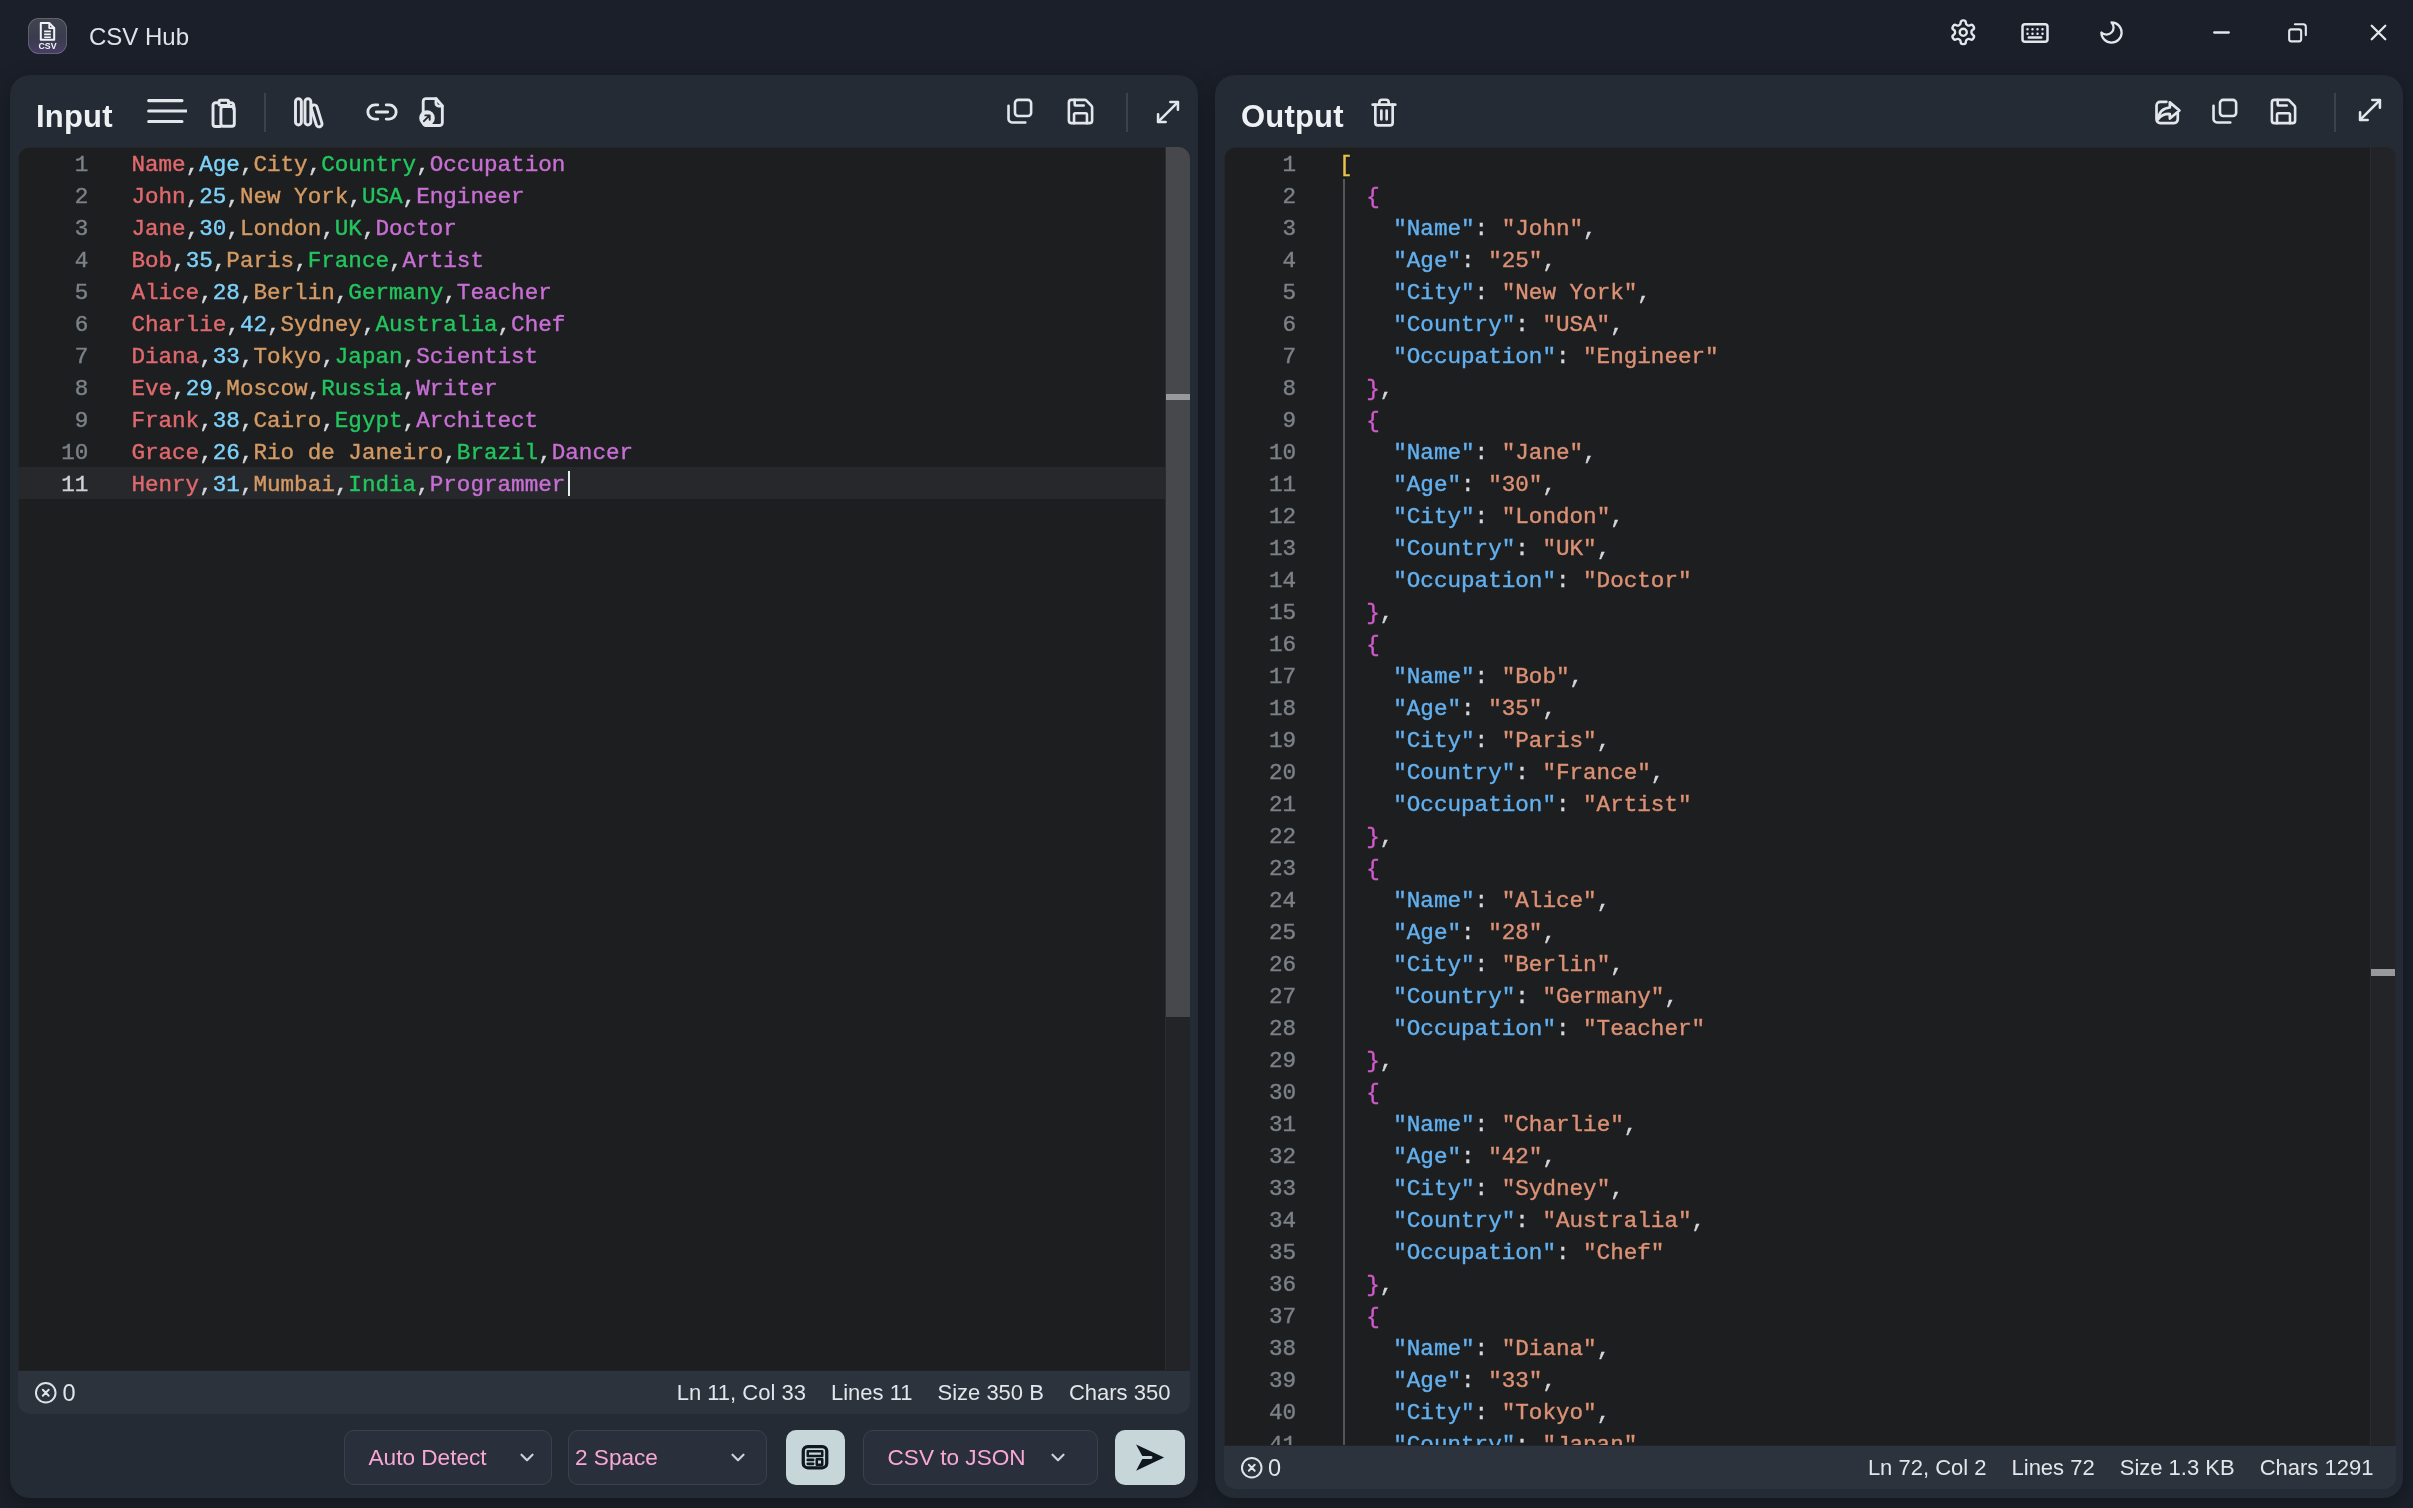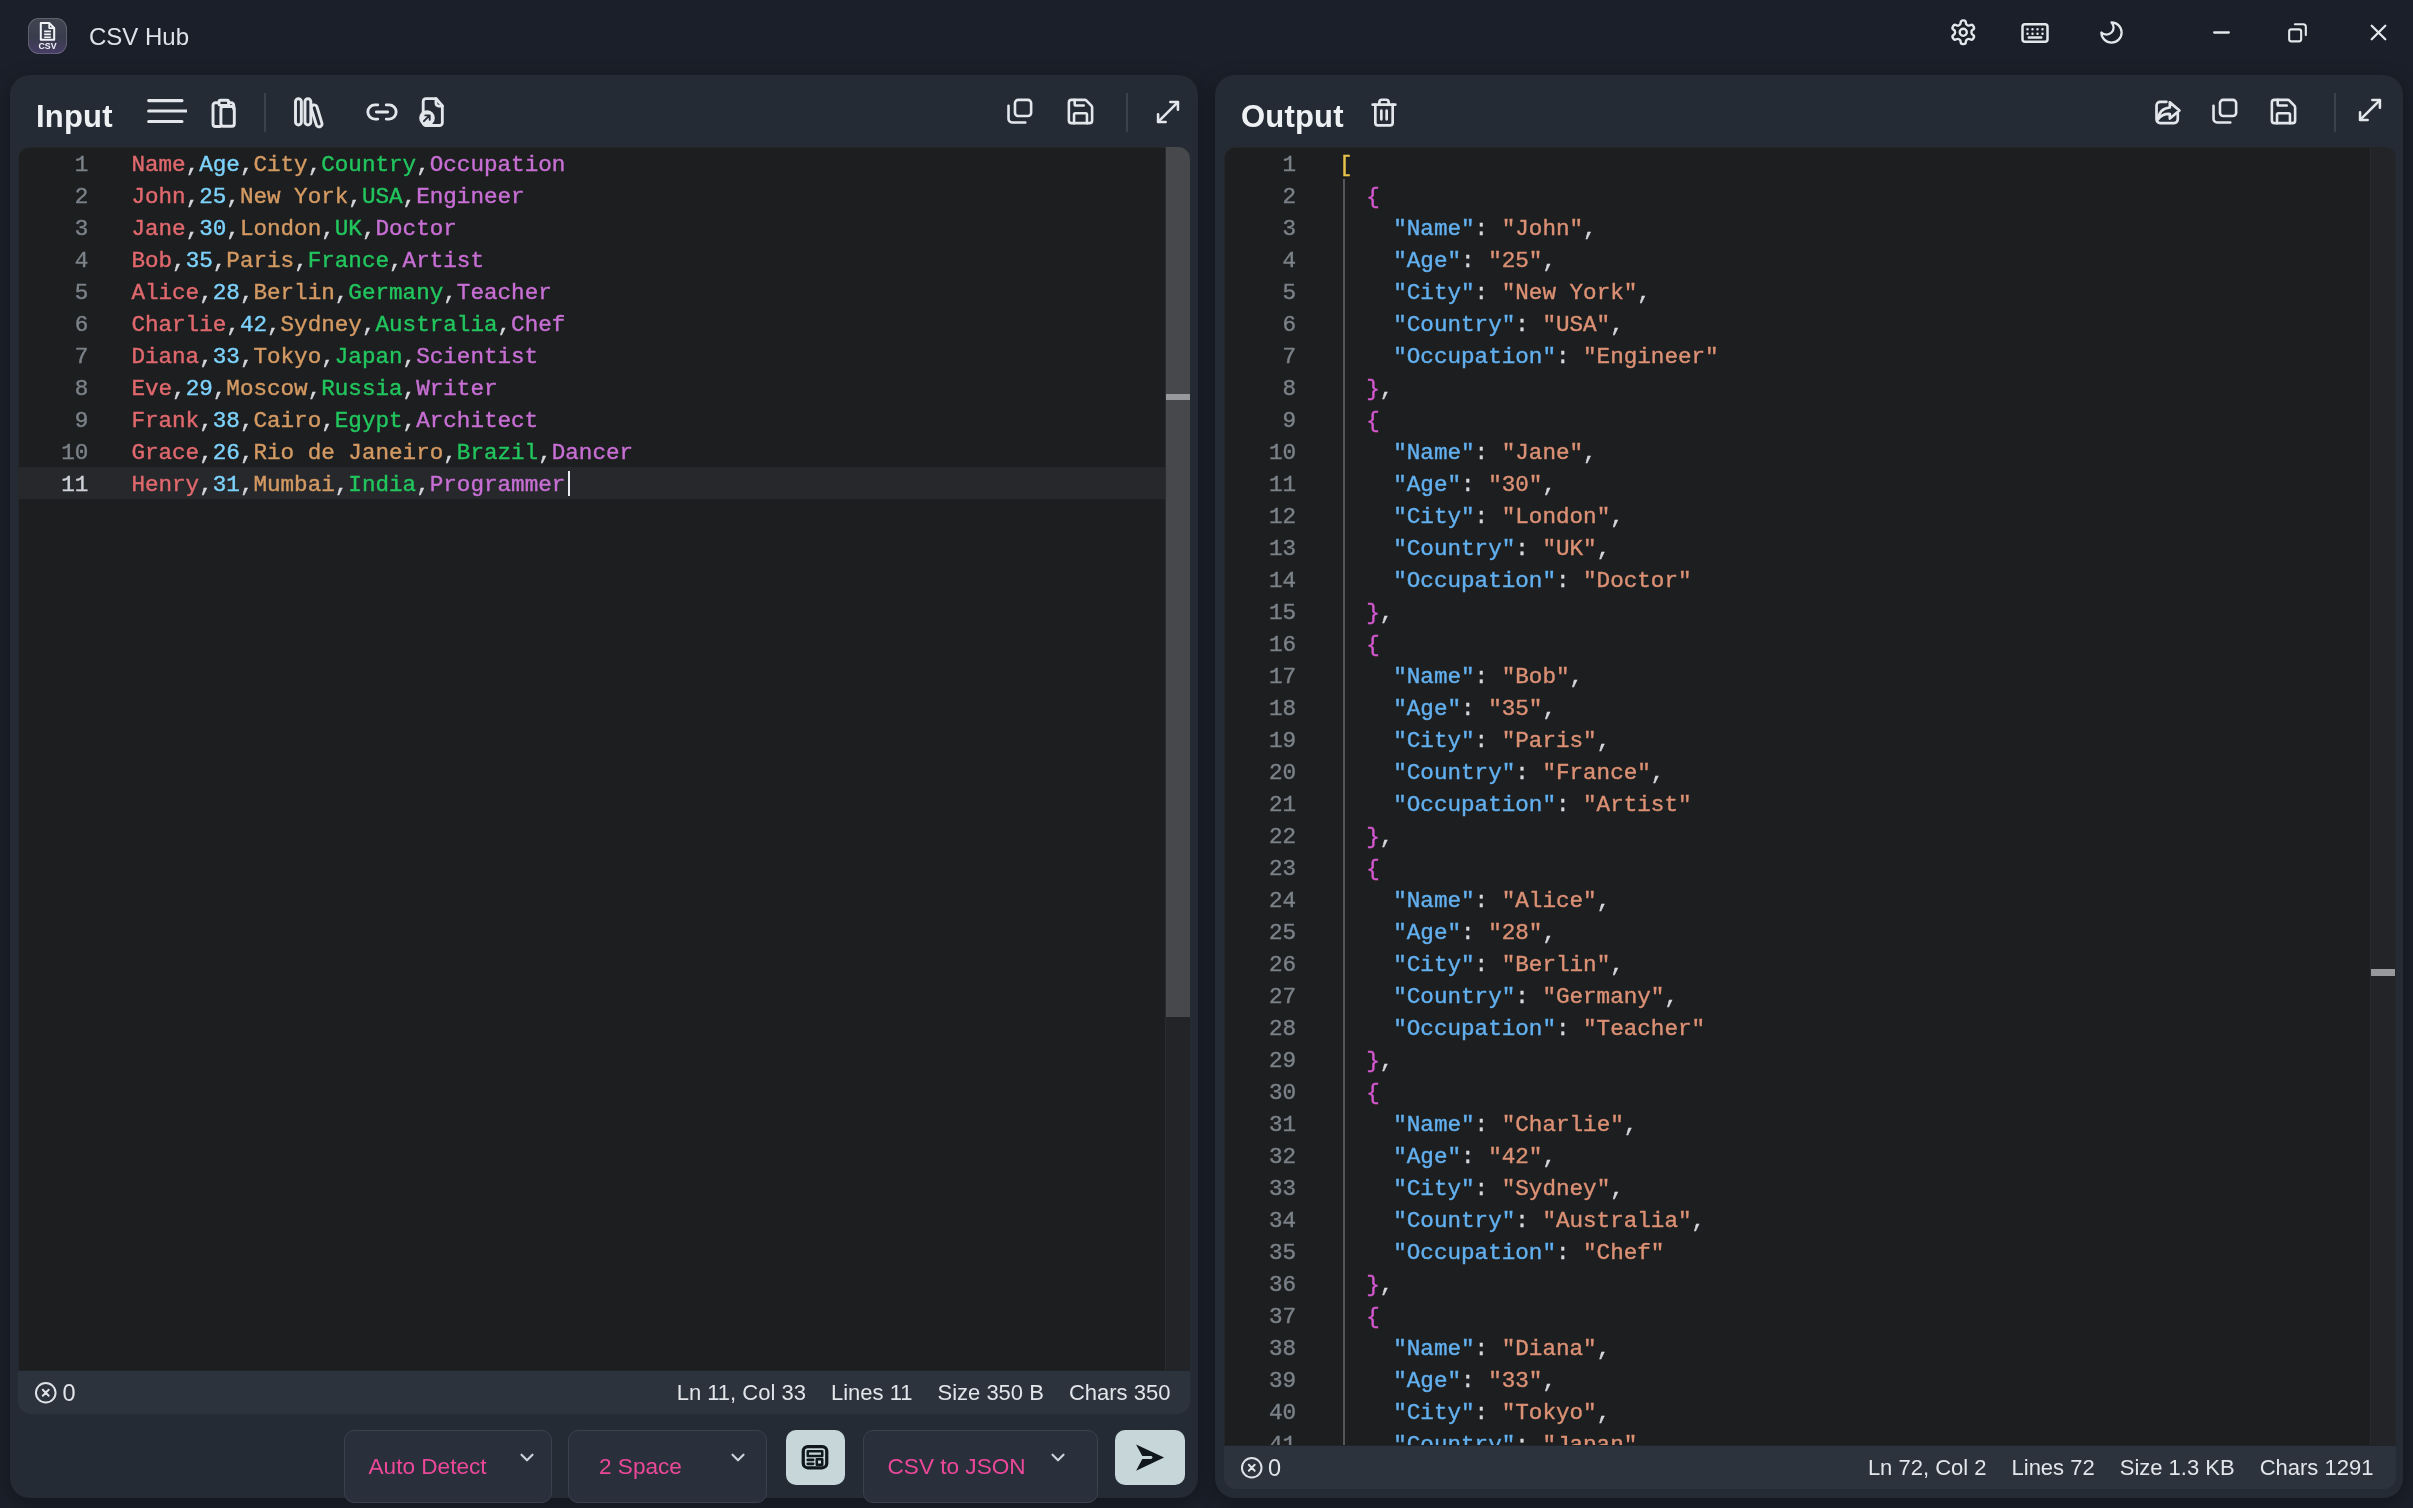--- a/index.html
+++ b/index.html
@@ -8,22 +8,22 @@
 .hlabel{position:absolute;top:99px;font-size:31px;font-weight:700;color:#eef1f4;letter-spacing:0.2px}
 .code,.gut{position:absolute;font-family:"Liberation Mono",monospace;font-size:22.6px;line-height:32px;white-space:pre;-webkit-text-stroke:0.4px currentColor}
 .gut{text-align:right;color:#7b8289}
 .ln{height:32px}
 i{font-style:normal}
 .c1{color:#e0696e}.c2{color:#7dd3fc}.c3{color:#d49a63}.c4{color:#22c55e}.c5{color:#c76fd4}
 .w{color:#d4d7dc}
 .bk{color:#e9c24b}.br{color:#d458cf}.k{color:#62b0f0}.s{color:#dc9175}
 .sbar{position:absolute;left:0;right:0;bottom:0;height:44px;background:#2d333d;border-top:0.8px solid rgba(0,0,0,0.30)}
 .stxt{position:absolute;top:0;height:44px;display:flex;align-items:center;gap:25px;font-size:22px;color:#e2e5ea}
-.dd{position:absolute;top:1430px;height:73px;border-radius:10px;background:#2a303b;border:0.8px solid #3a414d;
- display:flex;align-items:center;font-size:22.6px;color:#ec4899}
+.dd{position:absolute;top:1430px;height:55px;border-radius:10px;background:#2a303b;border:0.8px solid #3a414d;
+ display:flex;align-items:center;font-size:22.6px;color:#f9a8d4}
 .lite{position:absolute;top:1430px;height:55px;border-radius:10px;background:#c7d7d9}
 .vsep{position:absolute;width:1.7px;background:#3b424d}
 </style></head><body>
 <div class="abs" style="left:28px;top:17.6px;width:39px;height:36px;border-radius:11px;
  background:linear-gradient(180deg,#41454f 0%,#3a3c4e 55%,#473e66 100%);box-shadow:inset 0 0 0 0.8px rgba(255,255,255,.22)">
  <svg width="39" height="36" viewBox="0 0 46 43" fill="none" stroke="#f2f4f7" stroke-width="2.4" stroke-linejoin="round">
  <path d="M15 6h10l6 6v14H15Z" fill="none"></path>
       <path d="M25 6v6h6" stroke-width="2"></path>
  <path d="M19 16h8M19 19.5h8M19 23h8" stroke-width="2"></path>
  <text x="23" y="37.5" text-anchor="middle" font-family="Liberation Sans" font-size="10.5" font-weight="bold" fill="#f2f4f7" stroke="none">CSV</text>
@@ -145,21 +145,21 @@
         <span>Lines 11</span>
         <span>Size 350 B</span>
         <span>Chars 350</span>
       </div>
     </div>
   </div>
 <div class="dd" style="left:344px;width:208px;padding-left:23.5px">Auto Detect</div>
 <svg style="position:absolute;left:516px;top:1446px" width="22" height="22" viewBox="0 0 24 24" fill="none" stroke="#ccd2d9" stroke-width="2.4" stroke-linecap="round" stroke-linejoin="round">
     <path d="m6 9.5 6 6 6-6"></path>
   </svg>
-<div class="dd" style="left:568px;width:199px;padding-left:30px">2 Space</div>
+<div class="dd" style="left:568px;width:199px;padding-left:6px">2 Space</div>
 <svg style="position:absolute;left:727px;top:1446px" width="22" height="22" viewBox="0 0 24 24" fill="none" stroke="#ccd2d9" stroke-width="2.4" stroke-linecap="round" stroke-linejoin="round">
     <path d="m6 9.5 6 6 6-6"></path>
   </svg>
 <div class="lite" style="left:786px;width:59px"></div>
 <svg style="position:absolute;left:800px;top:1442px" width="30" height="30" viewBox="0 0 24 24" fill="none" stroke="#10171f" stroke-width="2" stroke-linecap="round" stroke-linejoin="round">
     <rect x="2.6" y="3.6" width="18.8" height="17" rx="3.6" stroke-width="2.6"></rect>
     <rect x="6.2" y="7.4" width="11.6" height="3.8" stroke-width="2"></rect>
     <rect x="13.4" y="13.8" width="4.4" height="4.4" stroke-width="2"></rect>
     <path d="M6.2 14.3h4.3M6.2 17.4h4.3" stroke-width="2.2"></path>
   </svg>

